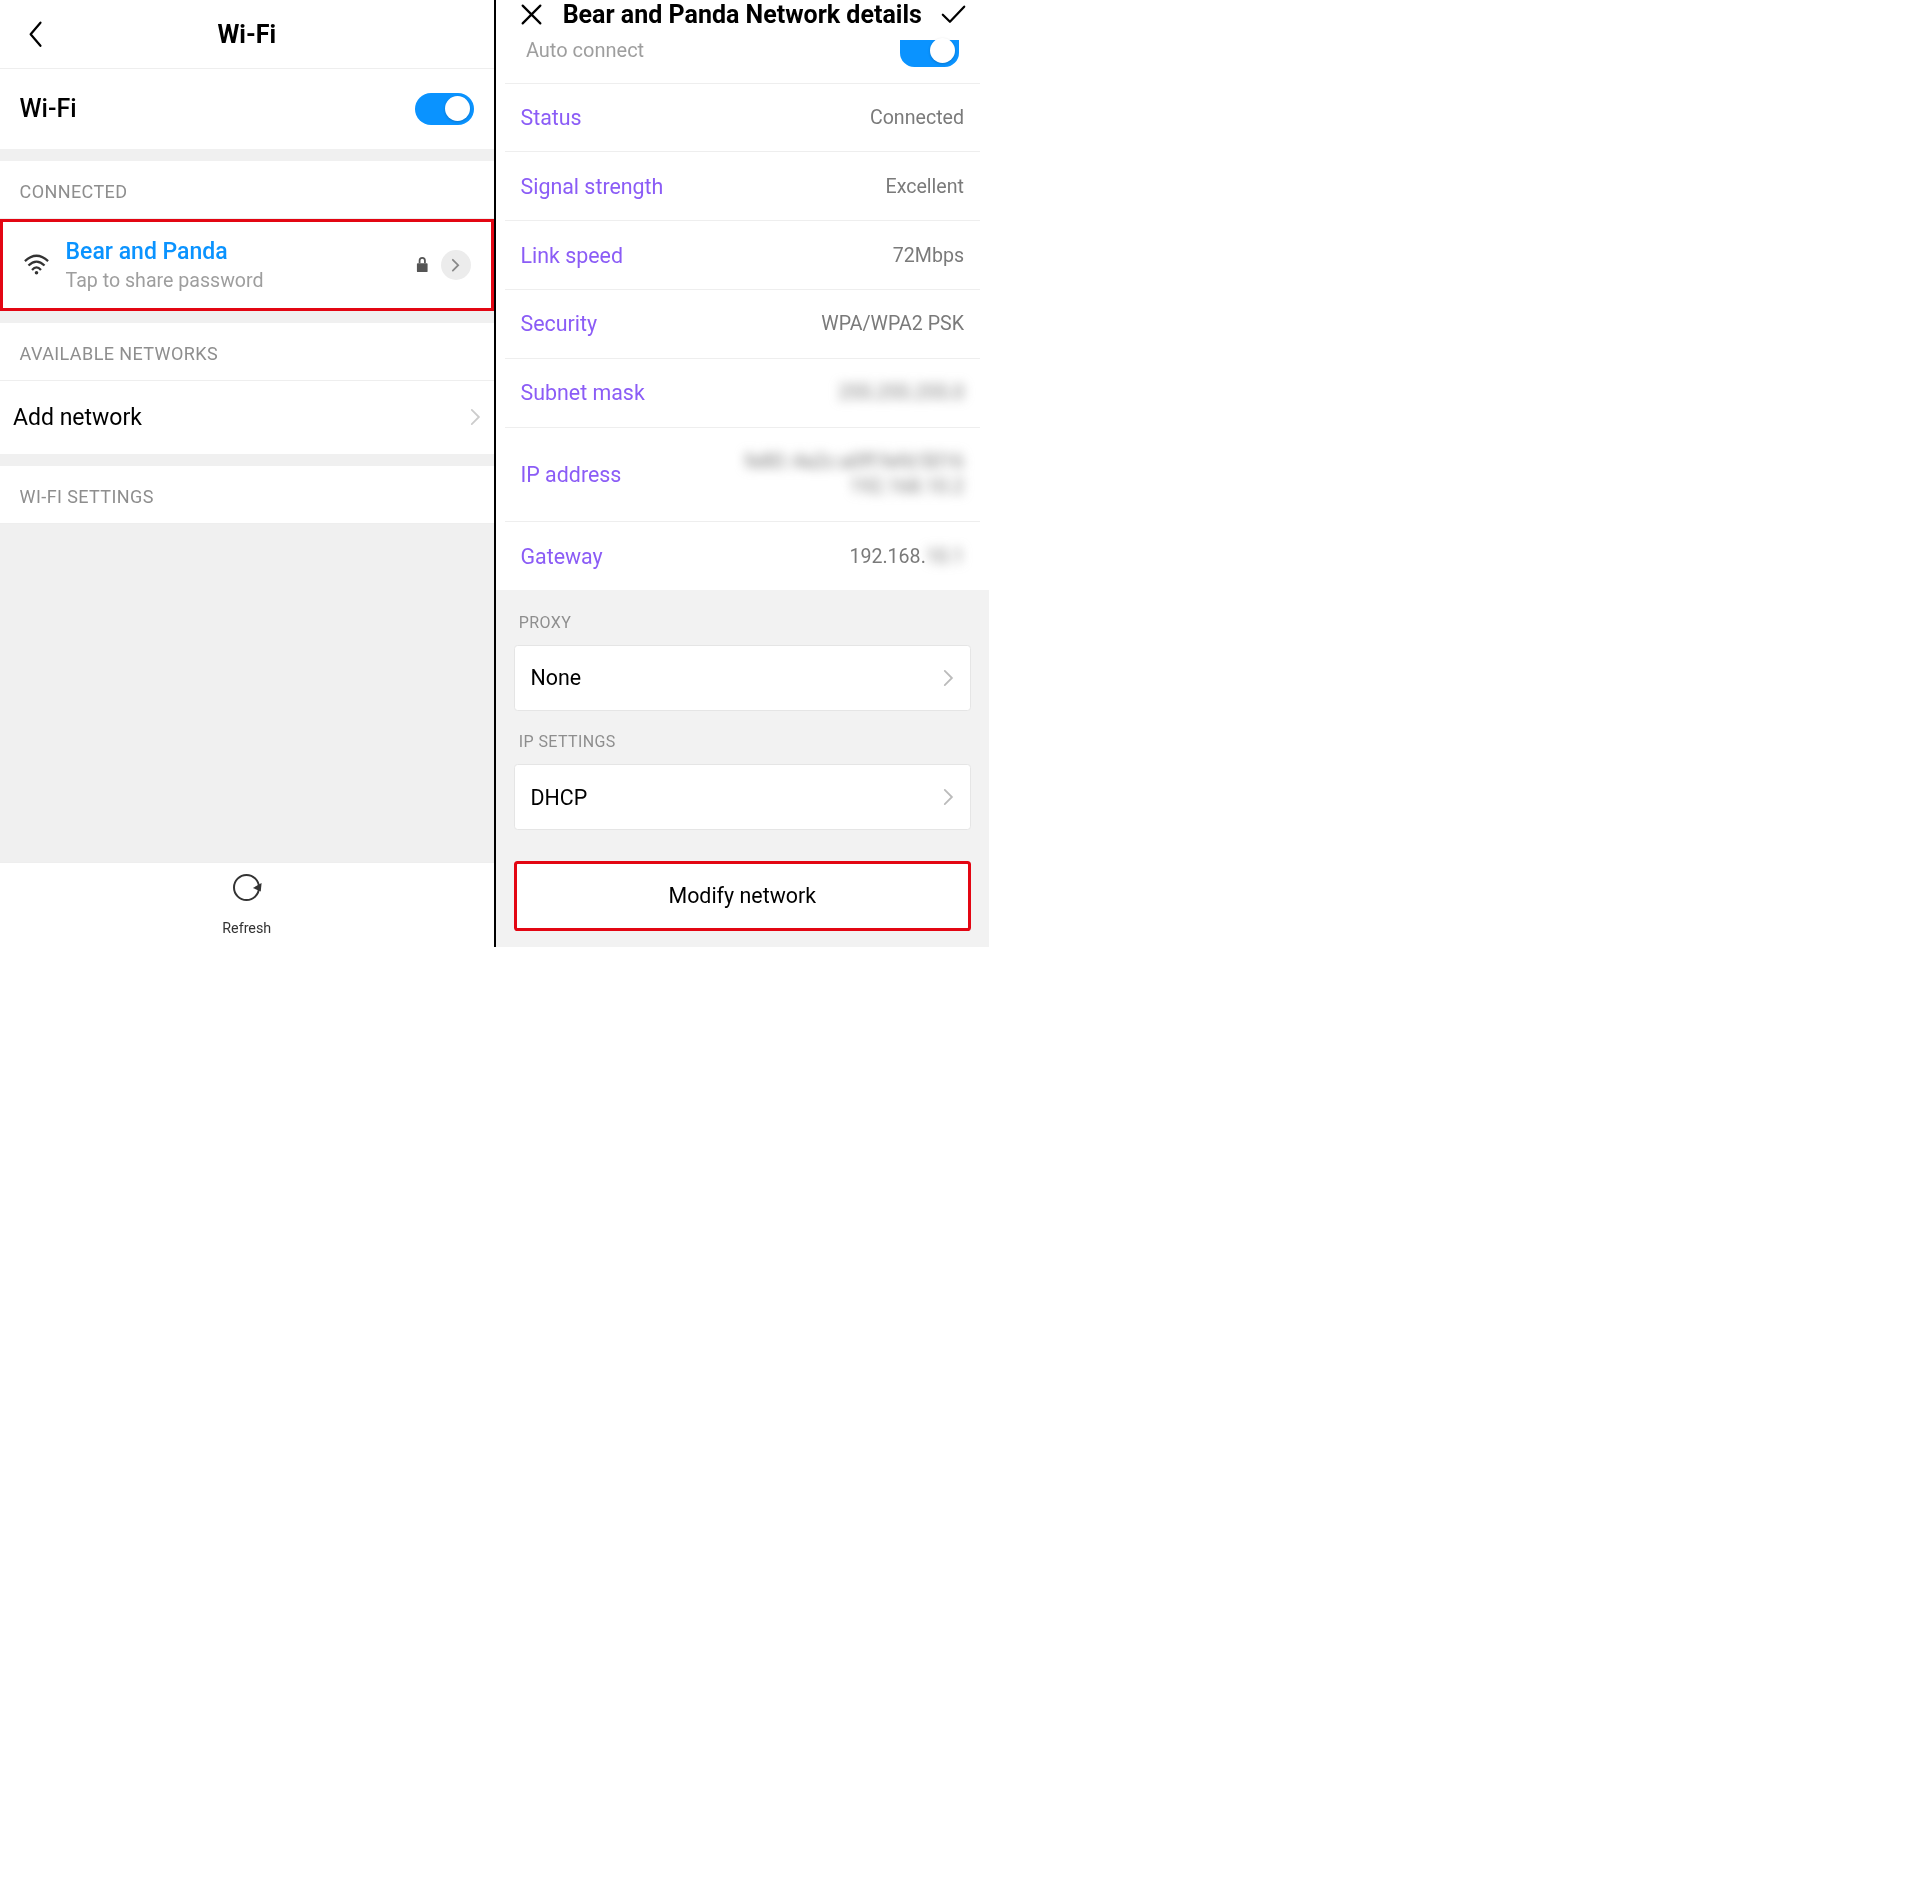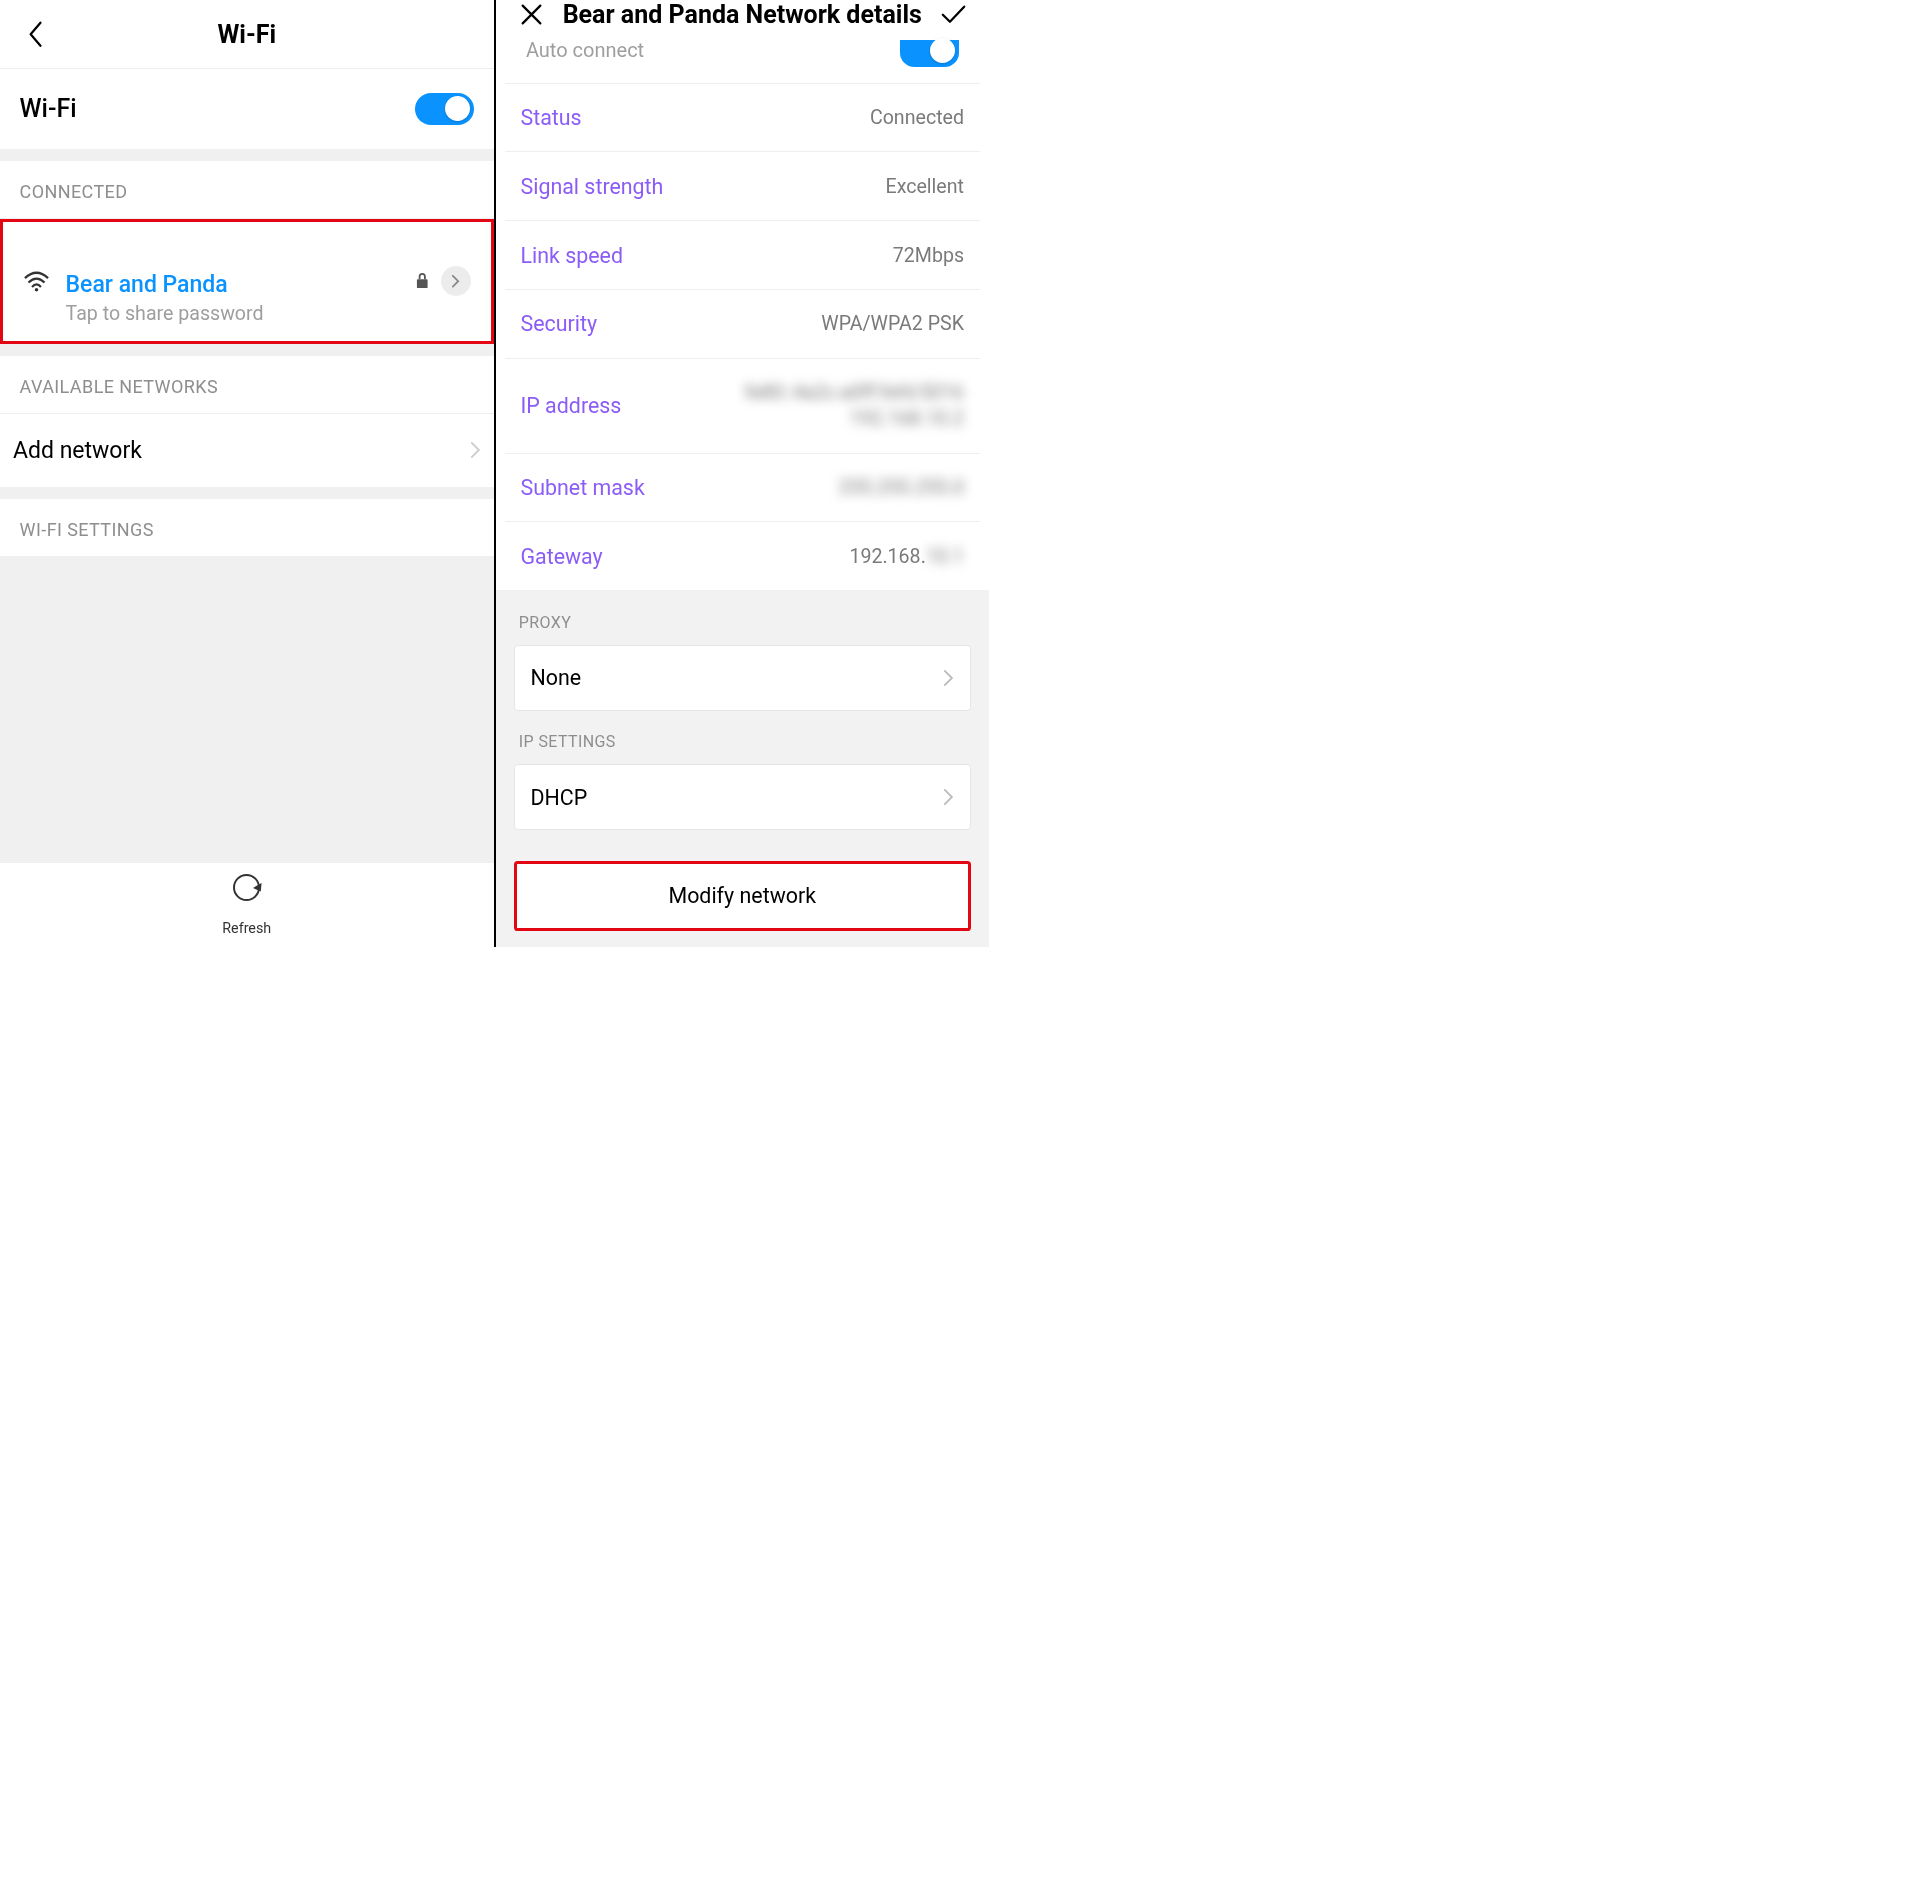--- a/index.html
+++ b/index.html
@@ -40,21 +40,21 @@
     
     .section-gap { height: 12.5px; background: #f0f0f0; }
     .section-header { padding: 19.6px 19.6px 16px; color: #8e8e8e; font-size: 18px; letter-spacing: 0.4px; background: #fff; border-bottom: 0.9px solid #eee; }
     
     .wifi-row {
       display: flex; align-items: center; background: #fff; padding: 16px 19.6px;
       position: relative;
     }
     .wifi-icon-col { width: 43px; display: flex; align-items: center; }
     .wifi-text-col { flex: 1; display: flex; flex-direction: column; gap: 3.6px; }
-    .wifi-name { font-size: 23px; font-weight: 500; color: #0a93ff; margin-top: 33px; }
+    .wifi-name { font-size: 23px; font-weight: 500; color: #0a93ff; }
     .wifi-sub { font-size: 19.6px; color: #9e9e9e; }
     .lock-col { margin-right: 12.5px; color: #555; }
     .chev-circle {
       width: 30px; height: 30px; border-radius: 50%; background: #ececec;
       display: flex; align-items: center; justify-content: center;
     }
     
     .highlight-red { border: 3.6px solid #e30613; }
     
     .add-row { display: flex; align-items: center; background: #fff; padding: 23px 13px; }
@@ -216,26 +216,26 @@
   </div>
   <div class="detail-row">
     <span class="detail-label">Link speed</span>
     <span class="detail-value">72Mbps</span>
   </div>
   <div class="detail-row">
     <span class="detail-label">Security</span>
     <span class="detail-value">WPA/WPA2 PSK</span>
   </div>
   <div class="detail-row">
+    <span class="detail-label">Subnet mask</span>
+    <span class="detail-value blur">255.255.255.0</span>
+  </div>
+  <div class="detail-row">
     <span class="detail-label">IP address</span>
     <span class="detail-value blur" style="max-width:232px;line-height:1.3;">fe80::4a2c:a0ff:fefd:5016  192.168.10.2</span>
-  </div>
-  <div class="detail-row">
-    <span class="detail-label">Subnet mask</span>
-    <span class="detail-value blur">255.255.255.0</span>
   </div>
   <div class="detail-row nb">
     <span class="detail-label">Gateway</span>
     <span class="detail-value blur-part"><span>192.168.</span><span class="bx">10.1</span></span>
   </div>
 
   <div class="grey-section">
     <div class="grey-label">PROXY</div>
     <div class="select-box">
       <span>None</span>

